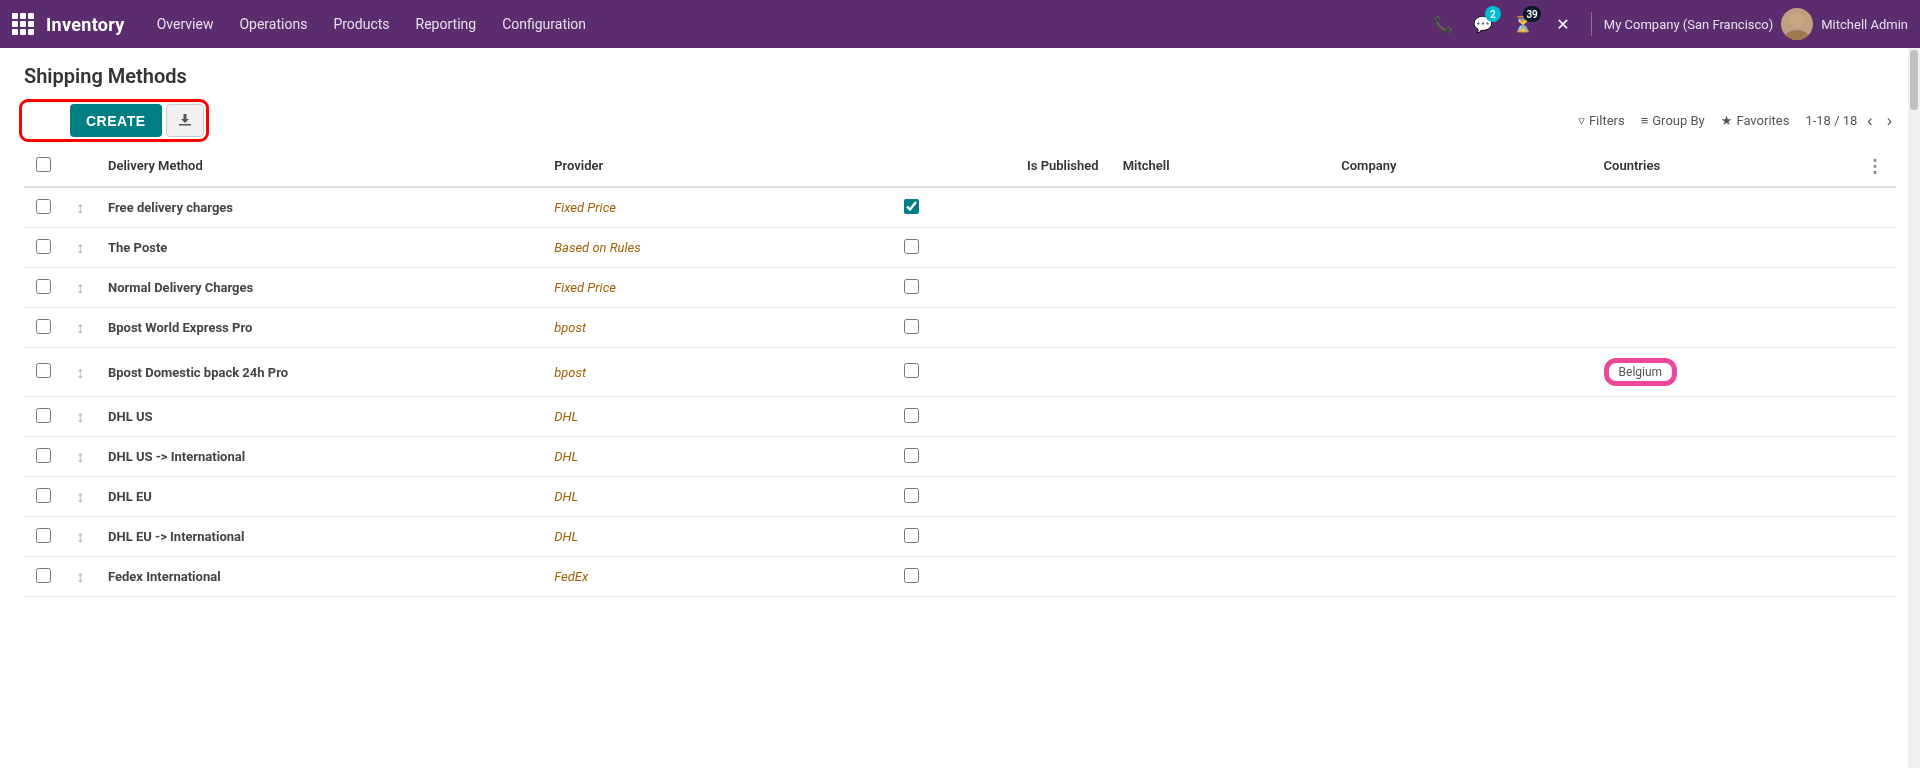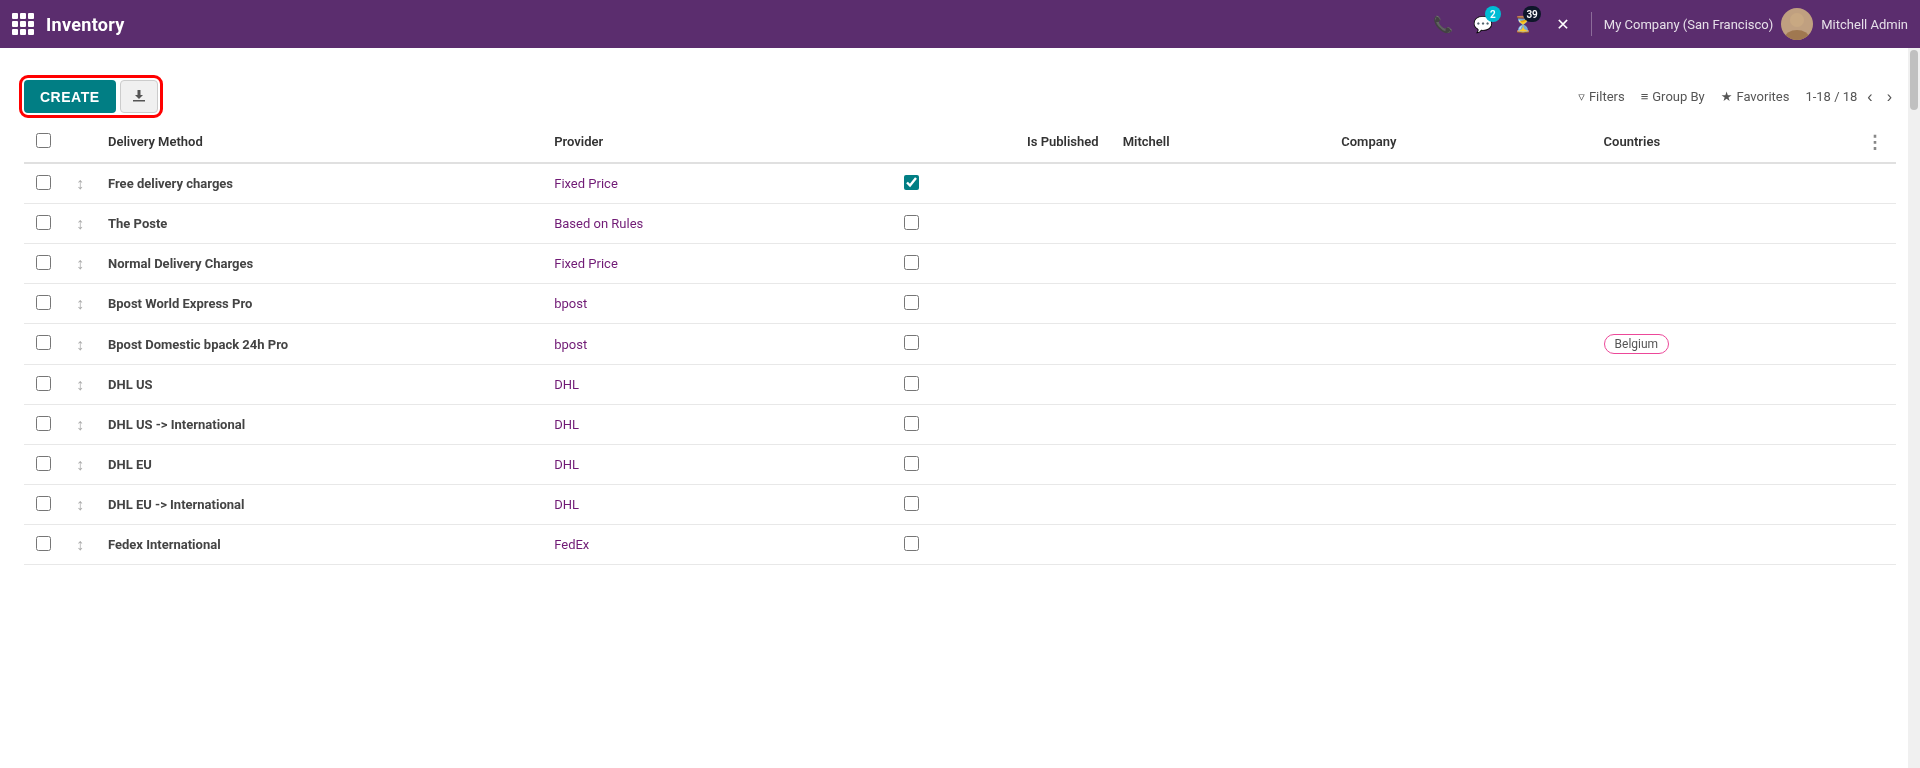--- a/index.html
+++ b/index.html
@@ -60,24 +60,24 @@
     .col-provider { min-width: 160px; }
     .col-published { min-width: 100px; text-align: right; }
     .col-website { min-width: 100px; }
     .col-company { min-width: 120px; }
     .col-countries { min-width: 120px; }
     .col-more { width: 30px; }
     input[type="checkbox"] { cursor: pointer; width: 15px; height: 15px; }
 
     .drag-handle { color: #aaa; cursor: grab; font-size: 16px; display: flex; align-items: center; justify-content: center; }
 
-    .provider-link { color: #701a75; text-decoration: none; cursor: pointer; }
+    .provider-link { color: #a16207; text-decoration: none; cursor: pointer; font-style: italic; }
     .cb-checked { accent-color: #017e84; }
 
-    .badge-country { display: inline-block; border: 1px solid #ec4899; border-radius: 12px; padding: 2px 10px; font-size: 12px; color: #555; background: #fff; }
+    .badge-country { display: inline-block; border: 5px solid #ec4899; border-radius: 12px; padding: 2px 10px; font-size: 12px; color: #555; background: #fff; }
 
     .col-more-btn { color: #888; cursor: pointer; font-size: 18px; }
 
     .delivery-link { color: #444; cursor: pointer; font-weight: bold; }
 
     
     .scrollbar-v { position: fixed; right: 0; top: 48px; width: 12px; height: calc(100vh - 48px); background: #f0f0f0; }
     .scrollbar-thumb { width: 8px; margin: 2px; height: 60px; background: #c0c0c0; border-radius: 4px; }
   </style>
 </head>
@@ -89,20 +89,27 @@
       <span></span>
       <span></span>
     <span></span>
       <span></span>
       <span></span>
     <span></span>
       <span></span>
       <span></span>
   </div>
   <span class="topnav-brand">Inventory</span>
+  <div class="topnav-menu">
+    <span class="topnav-menu-item">Overview</span>
+    <span class="topnav-menu-item">Operations</span>
+    <span class="topnav-menu-item">Products</span>
+    <span class="topnav-menu-item">Reporting</span>
+    <span class="topnav-menu-item">Configuration</span>
+  </div>
   <div class="topnav-right">
     <div class="topnav-icon-btn">
       📞
     </div>
     <div class="topnav-icon-btn">
       💬
       <span class="badge">2</span>
     </div>
     <div class="topnav-icon-btn">
       ⏳
@@ -119,26 +126,27 @@
           <ellipse cx="16" cy="30" rx="12" ry="8" fill="#a07850"></ellipse>
         </svg>
     </div>
     <span class="topnav-username">Mitchell Admin</span>
   </div>
 </nav>
 
 <div class="page">
 
   <div style="display:flex; align-items:center; padding: 16px 24px 8px 24px;">
+    <h1 class="page-title">Shipping Methods</h1>
     <div style="flex:1"></div>
   </div>
 
   <div class="toolbar">
     <div style="outline: 3px solid red; outline-offset:2px; display:inline-flex; gap:4px; border-radius:4px;">
-      <button class="btn-create" style="border:none;">CREATE</button>
+      <button class="btn-create" style="border:none;margin-left:46px;">CREATE</button>
       <button class="btn-import">
         <svg width="16" height="16" viewBox="0 0 16 16" fill="currentColor">
             <path d="M8 12l-4-4h2.5V3h3v5H12L8 12z"></path>
             <path d="M2 13h12v1.5H2z"></path>
           </svg>
       </button>
     </div>
     <div class="toolbar-right">
       <div class="filter-btn">
         <span>▿</span>

